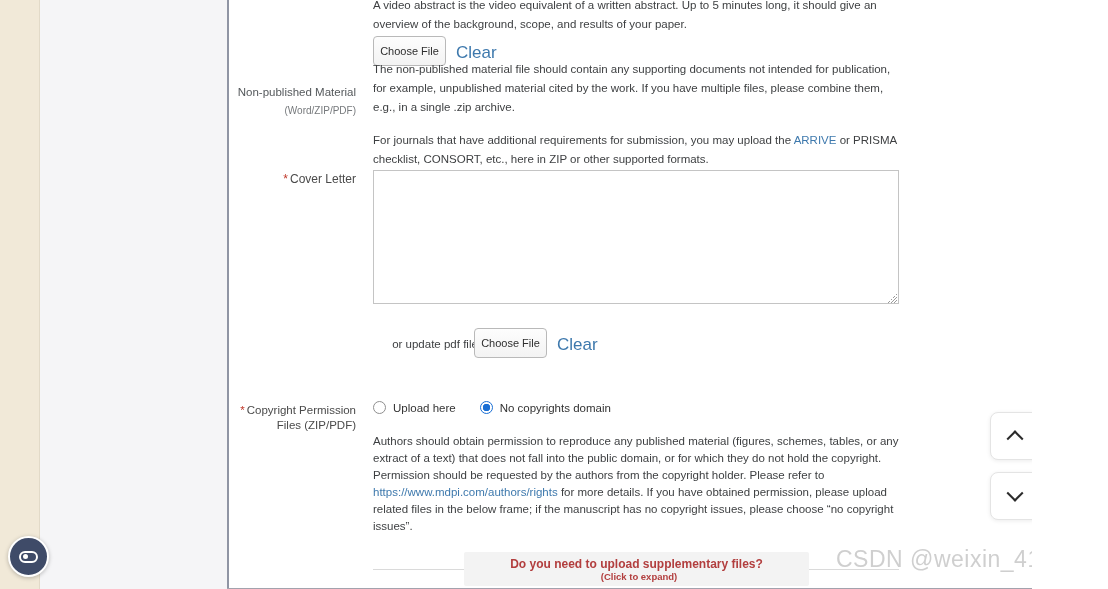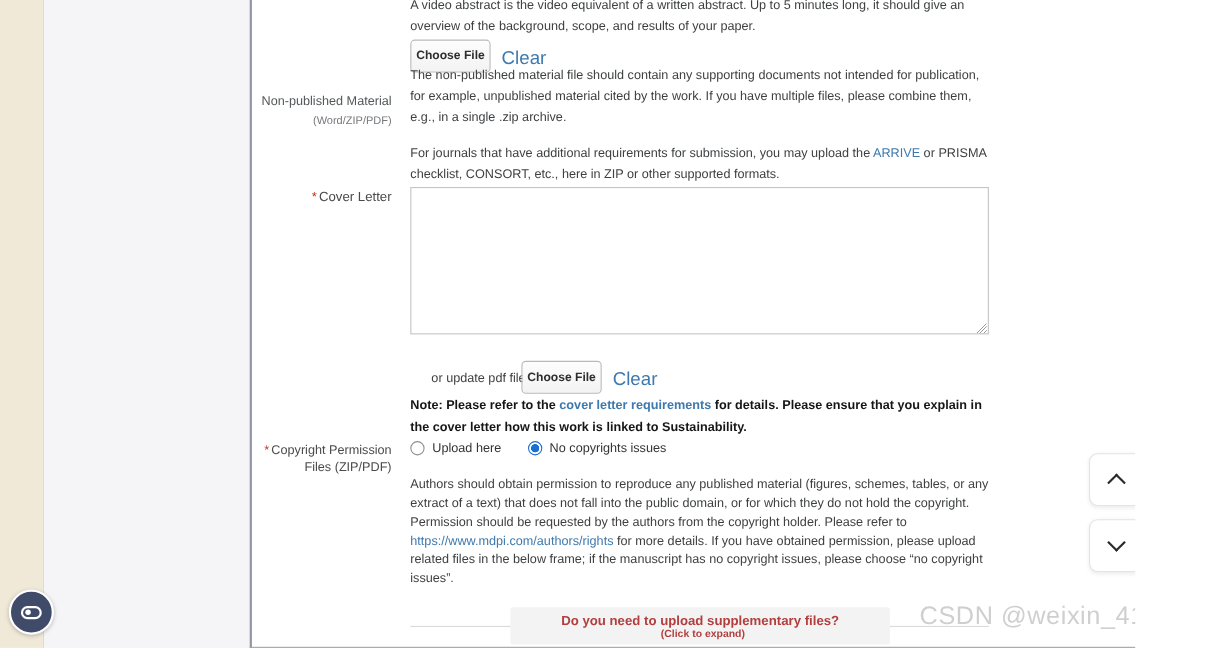--- a/index.html
+++ b/index.html
@@ -26,21 +26,21 @@
   
   .para  { position:absolute; left:373px; width:530px; font-size:11.5px; line-height:19px; color:#3d3f41; }
   a.lnk  { color:#3e79ad; text-decoration:none; cursor:pointer; }
   .req   { color:#c0392b; margin-right:2px; }
 
   
   .lblcol { position:absolute; left:228px; width:128px; text-align:right; color:#54585b; font-size:11.5px; line-height:15px; }
   .sublbl { font-size:10px; color:#76797c; margin-top:3px; }
 
   
-  .file-btn { position:absolute; width:73px; height:30px; background:linear-gradient(#fdfdfd,#f3f3f3); border:1px solid #b9b9b9; border-radius:4px; font-size:11px; color:#2e2e2e; font-family:inherit; cursor:pointer;font-weight:bold; }
+  .file-btn { position:absolute; width:73px; height:30px; background:linear-gradient(#fdfdfd,#f3f3f3); border:1px solid #b9b9b9; border-radius:4px; font-size:11px; color:#2e2e2e; font-family:inherit; cursor:pointer; }
   .clear-lnk { position:absolute; font-size:17px; color:#3e79ad; cursor:pointer; }
 
   
   .cover-ta { position:absolute; left:373px; top:170px; width:526px; height:134px; border:1px solid #c4c4c4; background:#fff; resize:none; }
   .ta-grip  { position:absolute; left:888px; top:294px; width:9px; height:9px;
               background:linear-gradient(135deg, transparent 0 45%, #9a9a9a 45% 50%, transparent 50% 62%, #9a9a9a 62% 67%, transparent 67% 80%, #9a9a9a 80% 85%, transparent 85%); }
 
   
   .note { position:absolute; left:373px; top:360px; width:532px; font-size:11.5px; line-height:19.5px; font-weight:bold; color:#161616; }
   .note a.lnk { font-weight:bold; }
@@ -108,35 +108,32 @@
   <div class="lblcol" style="top:172px; font-size:12px; color:#4a4a4a;">
     <span class="req">*</span><span>Cover Letter</span>
   </div>
   <textarea class="cover-ta" value="" style=""></textarea>
   <div class="ta-grip"></div>
 
   <div class="para" style="left:375px; top:335px; width:120px;text-align:center;">or update pdf file</div>
   <button class="file-btn" style="left:474px; top:328px;">Choose File</button>
   <a class="clear-lnk" style="left:557px; top:335px;">Clear</a>
 
-  <div class="note">
-    <span>Note: Please refer to the </span><a class="lnk">cover letter requirements</a><span> for details. Please ensure that you explain in the cover letter how this work is linked to Sustainability.</span>
-  </div>
 
   <div class="lblcol" style="top:403px; color:#4a4a4a;">
     <div><span class="req">*</span><span>Copyright Permission</span></div>
     <div>Files (ZIP/PDF)</div>
   </div>
 
   <div class="radio-row">
     <span class="radio"></span>
     <span class="radio-lbl">Upload here</span>
     <span class="radio-gap"></span>
     <span class="radio checked"></span>
-    <span class="radio-lbl">No copyrights issues</span>
+    <span class="radio-lbl">No copyrights domain</span>
   </div>
 
   <div class="para authors">
     <span>Authors should obtain permission to reproduce any published material (figures, schemes, tables, or any extract of a text) that does not fall into the public domain, or for which they do not hold the copyright. Permission should be requested by the authors from the copyright holder. Please refer to </span><a class="lnk">https://www.mdpi.com/authors/rights</a><span> for more details. If you have obtained permission, please upload related files in the below frame; if the manuscript has no copyright issues, please choose “no copyright issues”.</span>
   </div>
 
   <div class="hr-line"></div>
   <button class="suppl-btn">
     <span class="suppl-q">Do you need to upload supplementary files?</span>
     <span class="suppl-hint">(Click to expand)</span>

